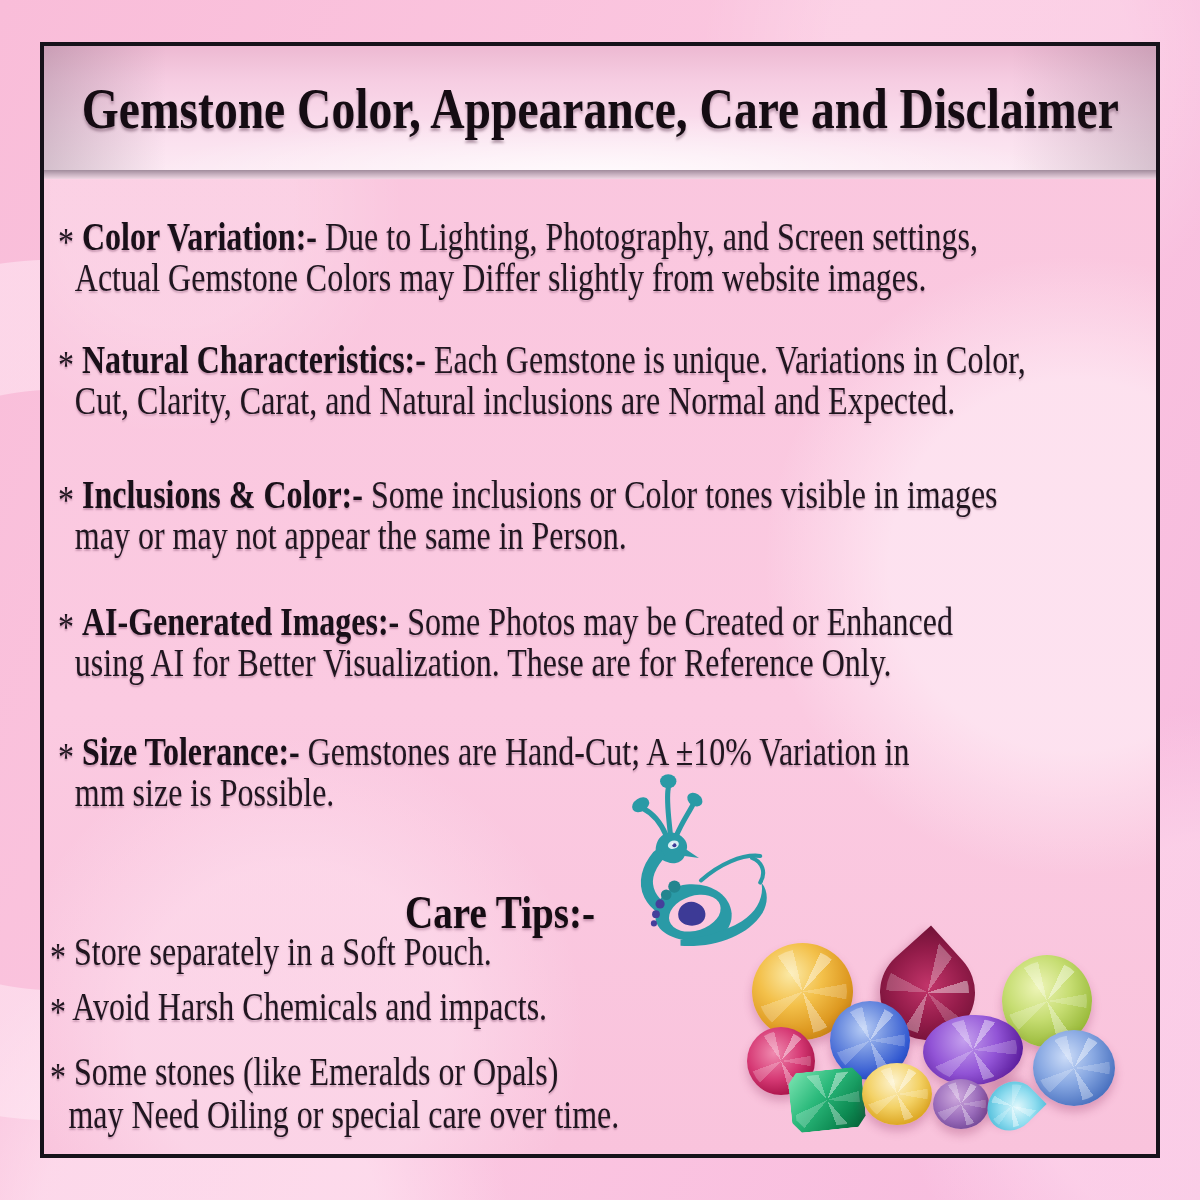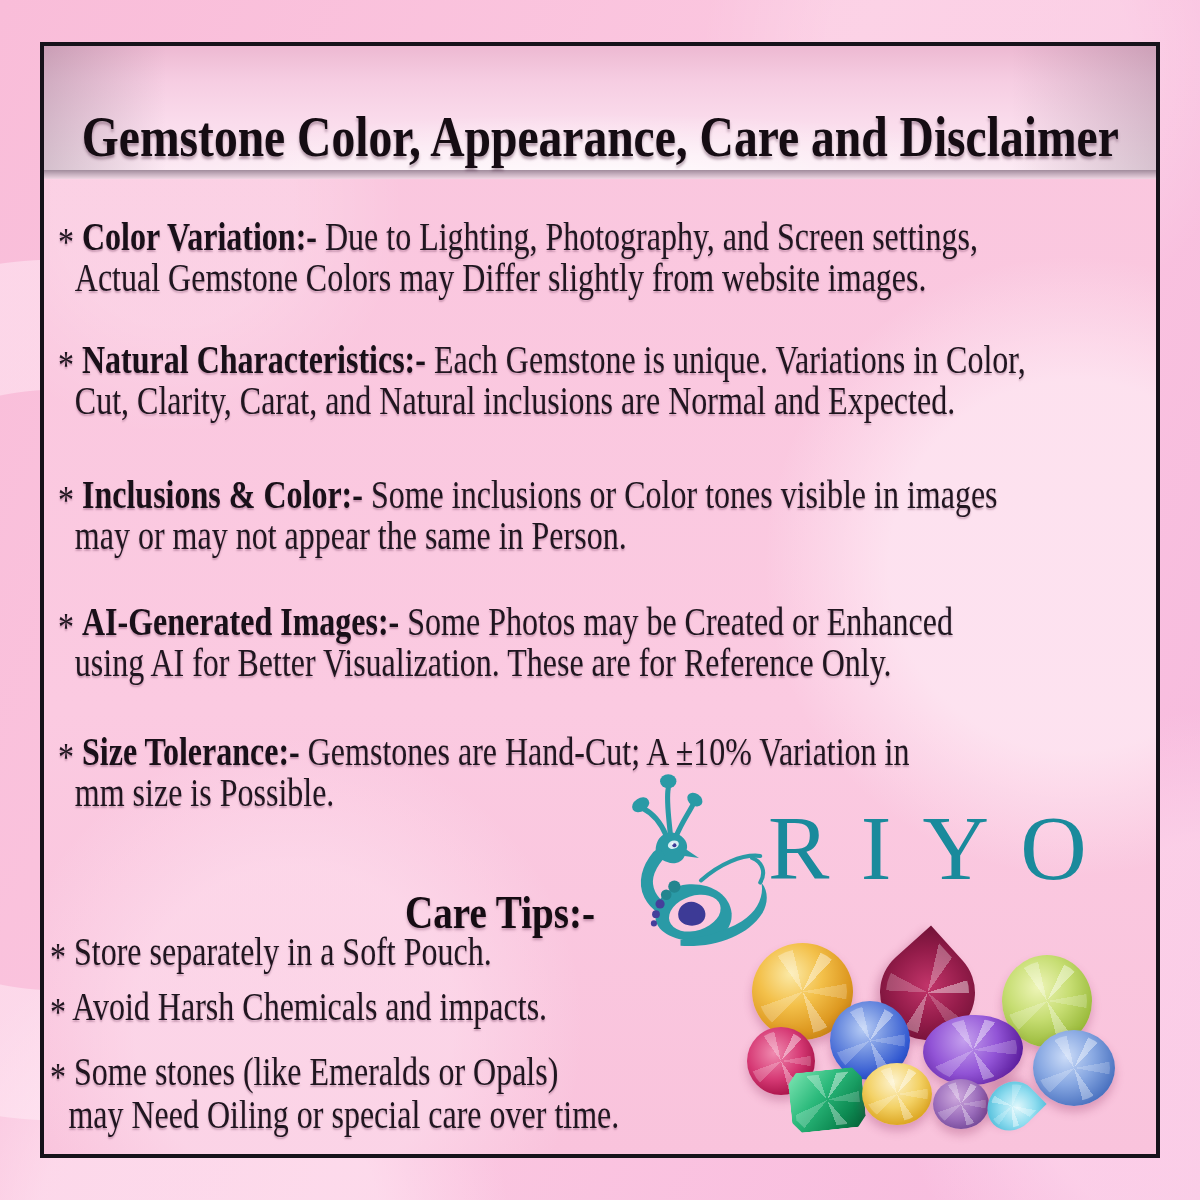--- a/index.html
+++ b/index.html
@@ -20,21 +20,21 @@
       linear-gradient(180deg,#fac6de 0%,#fbcae1 60%,#f9c3dc 100%);
   }
   .banner{position:absolute;top:0;left:0;right:0;height:124px;
     background:
       radial-gradient(ellipse 58% 70% at 50% 104%, rgba(255,255,255,.8), rgba(255,255,255,0) 70%),
       linear-gradient(90deg, rgba(120,95,115,.30) 0%, rgba(255,255,255,0) 11%, rgba(255,255,255,0) 87%, rgba(120,95,115,.28) 100%),
       linear-gradient(180deg,#edb9d2 0%,#f6cde2 28%,#fadcec 62%,#fce9f3 100%);
   }
   .banner-edge{position:absolute;top:124px;left:0;right:0;height:9px;
     background:linear-gradient(180deg,#a18b9c 0%,#c9b2c1 50%,#eed5e2 100%);}
-  .title-wrap{position:absolute;top:0;left:0;right:0;height:124px;display:flex;align-items:flex-end;justify-content:center;}
+  .title-wrap{position:absolute;top:0;left:0;right:0;height:124px;display:flex;align-items:center;justify-content:center;}
   .title-text{display:inline-block;white-space:nowrap;transform:scaleX(.82);
     font-size:58px;font-weight:700;color:#150c13;letter-spacing:0;
     text-shadow:0 3px 3px rgba(90,55,80,.45);}
   .para{position:absolute;left:14px;white-space:nowrap;transform:scaleX(.80);transform-origin:0 0;
     font-size:40px;line-height:41px;color:#201620;text-shadow:0 2px 2px rgba(110,55,90,.35);}
   .para b{font-weight:700;color:#191019;}
   .para .l2{padding-left:21px;}
   .ast{display:inline-block;transform:translateY(5px);}
   .care-heading{position:absolute;left:361px;top:840px;white-space:nowrap;transform:scaleX(.85);transform-origin:0 0;
     font-size:46px;font-weight:700;color:#150c13;text-shadow:0 2px 3px rgba(110,55,90,.4);}
@@ -137,21 +137,20 @@
       <circle cx="52" cy="116" r="6" fill="#23858f"></circle>
       <circle cx="44" cy="124" r="5.2" fill="#23858f"></circle>
       <circle cx="38" cy="133" r="4.5" fill="#453f9b"></circle>
       <circle cx="34" cy="143" r="3.8" fill="#453f9b"></circle>
       <circle cx="32" cy="152" r="3" fill="#453f9b"></circle>
       <path d="M78,110 C96,94 118,84 136,86" fill="none" stroke="#2a9aa6" stroke-width="4" stroke-linecap="round"></path>
       <path d="M58,174 C92,176 124,164 138,142 C144,132 144,120 137,112 C140,124 134,140 118,150 C100,161 78,166 58,168 Z" fill="#2a9aa6"></path>
       <path d="M136,112 C142,102 138,92 128,88" fill="none" stroke="#2a9aa6" stroke-width="4" stroke-linecap="round"></path>
     </svg>
 
-    <div class="riyo">RIYO</div>
 
     <div class="tip" style="top:884px">
       <div class="line"><span class="ast">*</span> <span>Store separately in a Soft Pouch.</span></div>
     </div>
     <div class="tip" style="top:939px">
       <div class="line"><span class="ast">*</span> <span>Avoid Harsh Chemicals and impacts.</span></div>
     </div>
     <div class="tip" style="top:1004px">
       <div class="line"><span class="ast">*</span> <span>Some stones (like Emeralds or Opals)</span></div>
       <div class="l2">may Need Oiling or special care over time.</div>

